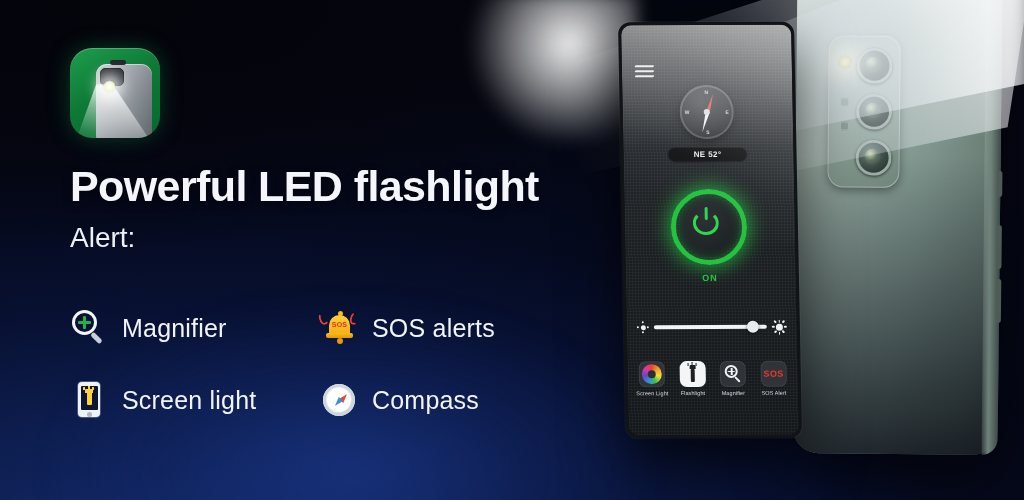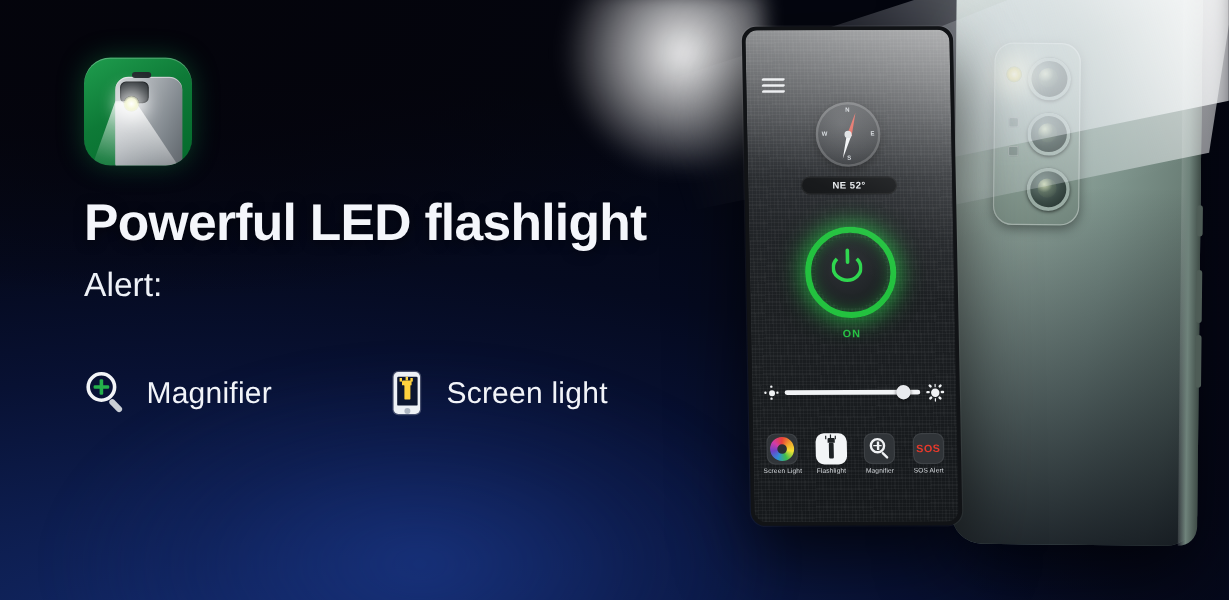--- a/index.html
+++ b/index.html
@@ -263,35 +263,58 @@
       <div class="feat">
         <div class="ficon ic-mag">
           <div class="glass"></div>
             <div class="plusv"></div>
             <div class="plush"></div>
             <div class="handle"></div>
         </div>
         <div class="label">Magnifier</div>
       </div>
 
+      <div class="feat">
+        <div class="ficon ic-bell">
+          <div class="waveL"></div>
+            <div class="waveR"></div>
+          <div class="top"></div>
+            <div class="body"></div>
+            <div class="txt">SOS</div>
+          <div class="skirt"></div>
+            <div class="clap"></div>
+        </div>
+        <div class="label">SOS alerts</div>
+      </div>
 
       <div class="feat">
         <div class="ficon ic-scr">
           <div class="frame"></div>
             <div class="screen"></div>
           <div class="ray r1"></div>
             <div class="ray r2"></div>
             <div class="ray r3"></div>
           <div class="head"></div>
             <div class="torch"></div>
             <div class="home"></div>
         </div>
         <div class="label">Screen light</div>
       </div>
 
+      <div class="feat">
+        <div class="ficon ic-cmp">
+          <div class="ring"></div>
+            <div class="face"></div>
+          <div class="ndl">
+              <div class="red"></div>
+              <div class="blue"></div>
+            </div>
+        </div>
+        <div class="label">Compass</div>
+      </div>
 
     </div>
   </div>
 
   <div class="phone-back">
     <div class="sheen"></div>
     <div class="dark"></div>
     <div class="edge"></div>
     <div class="cam-module">
       <div class="lens lens1"></div>

